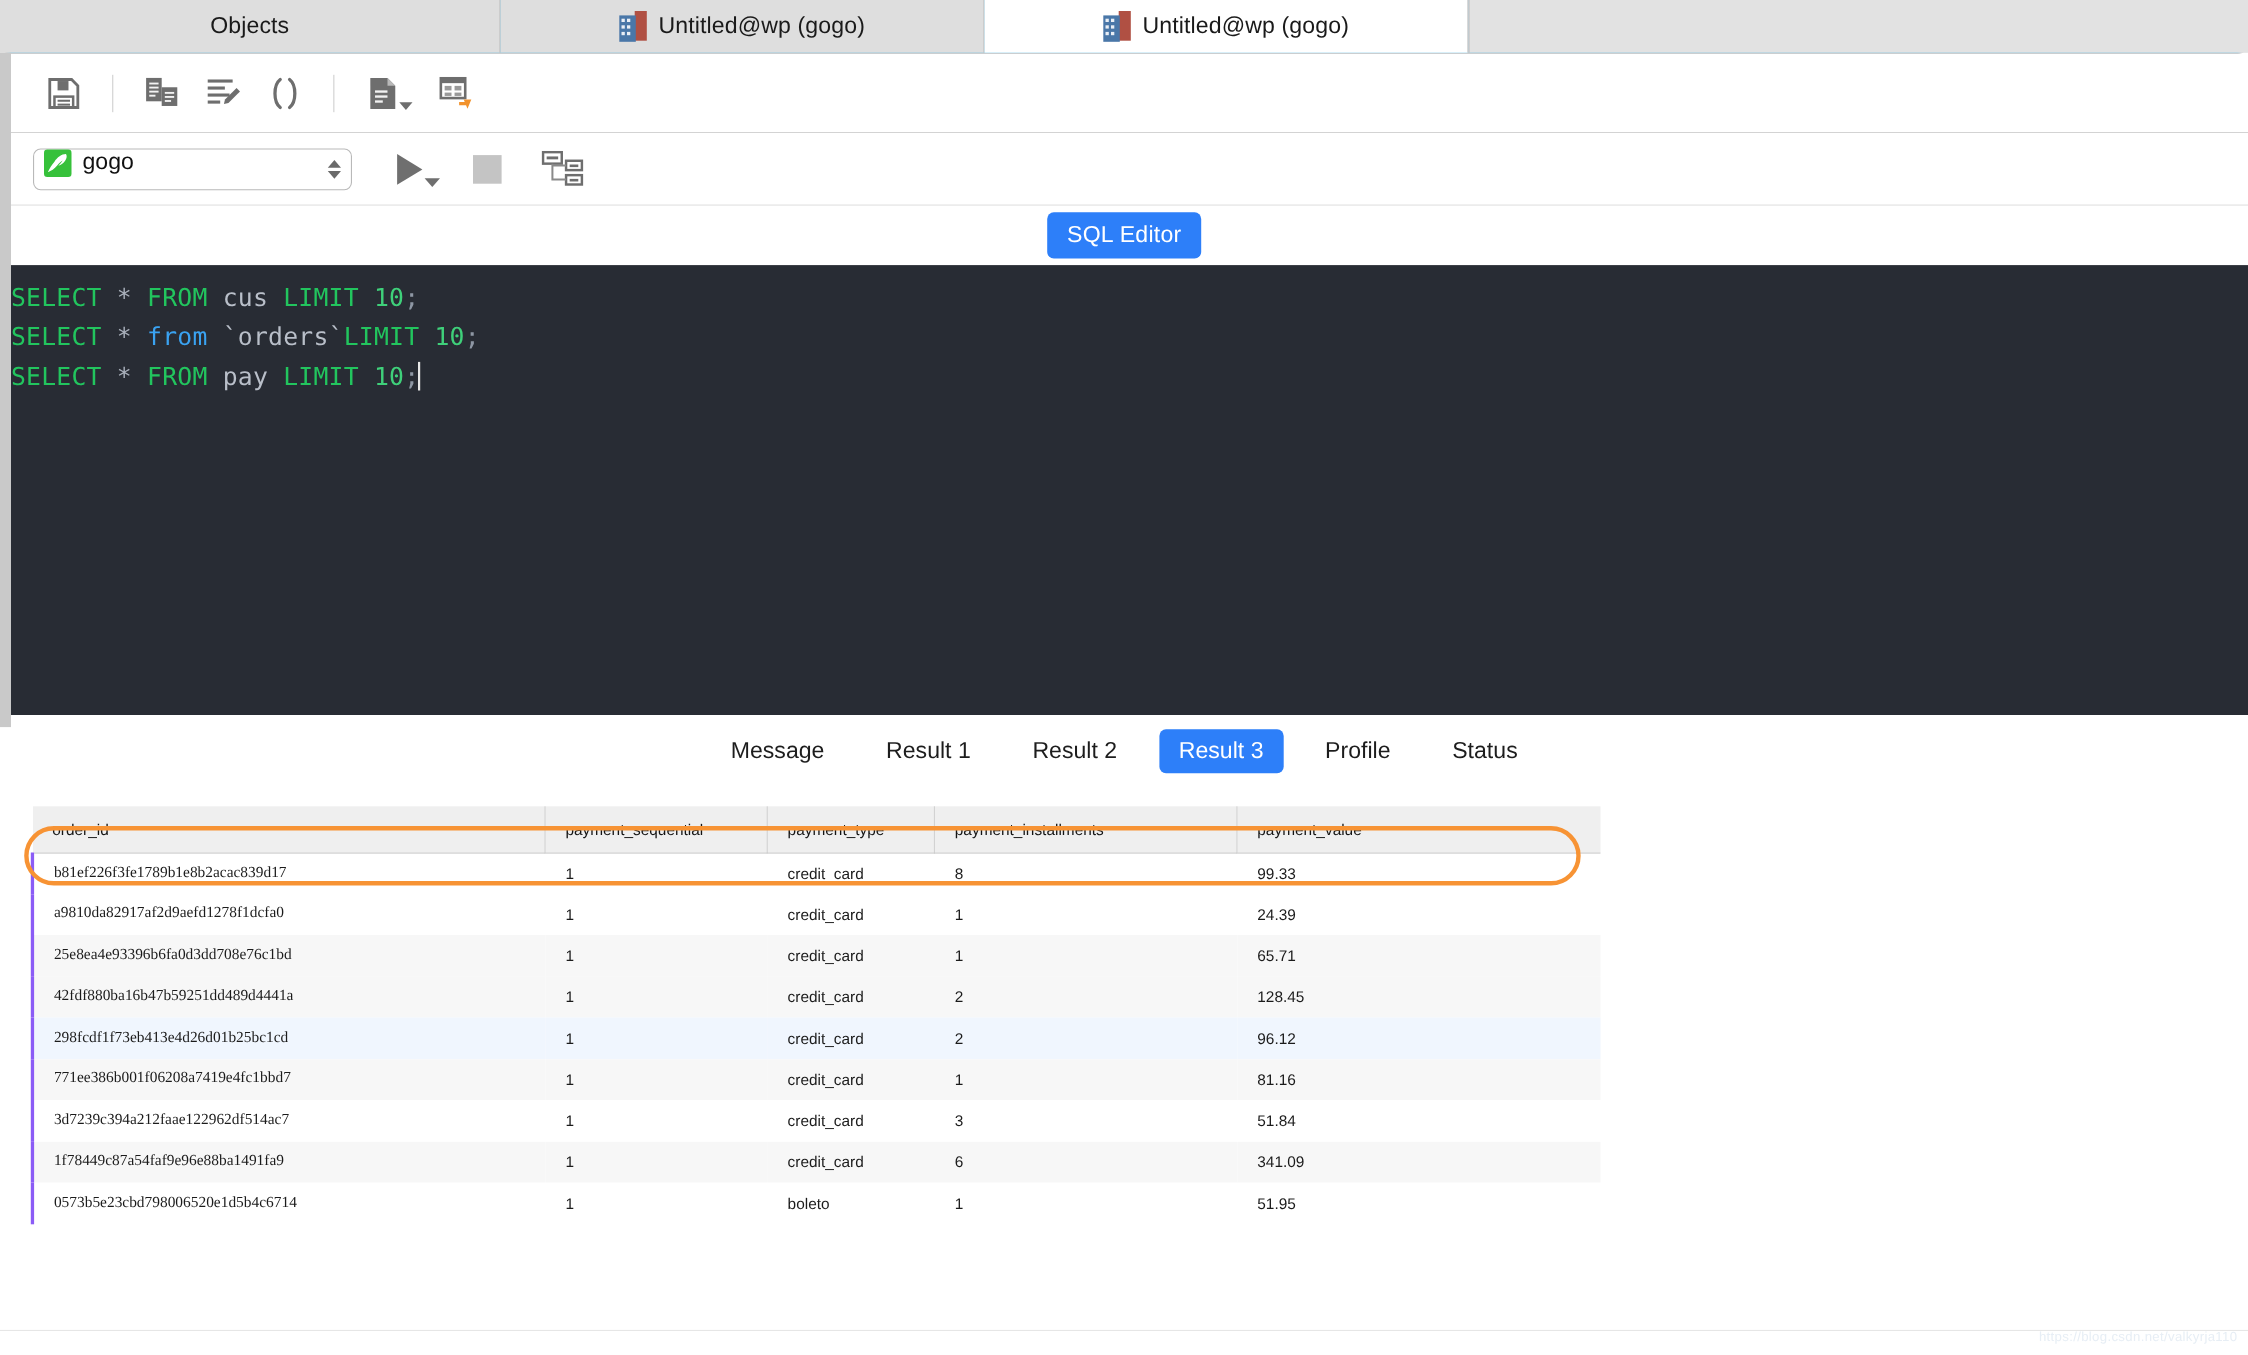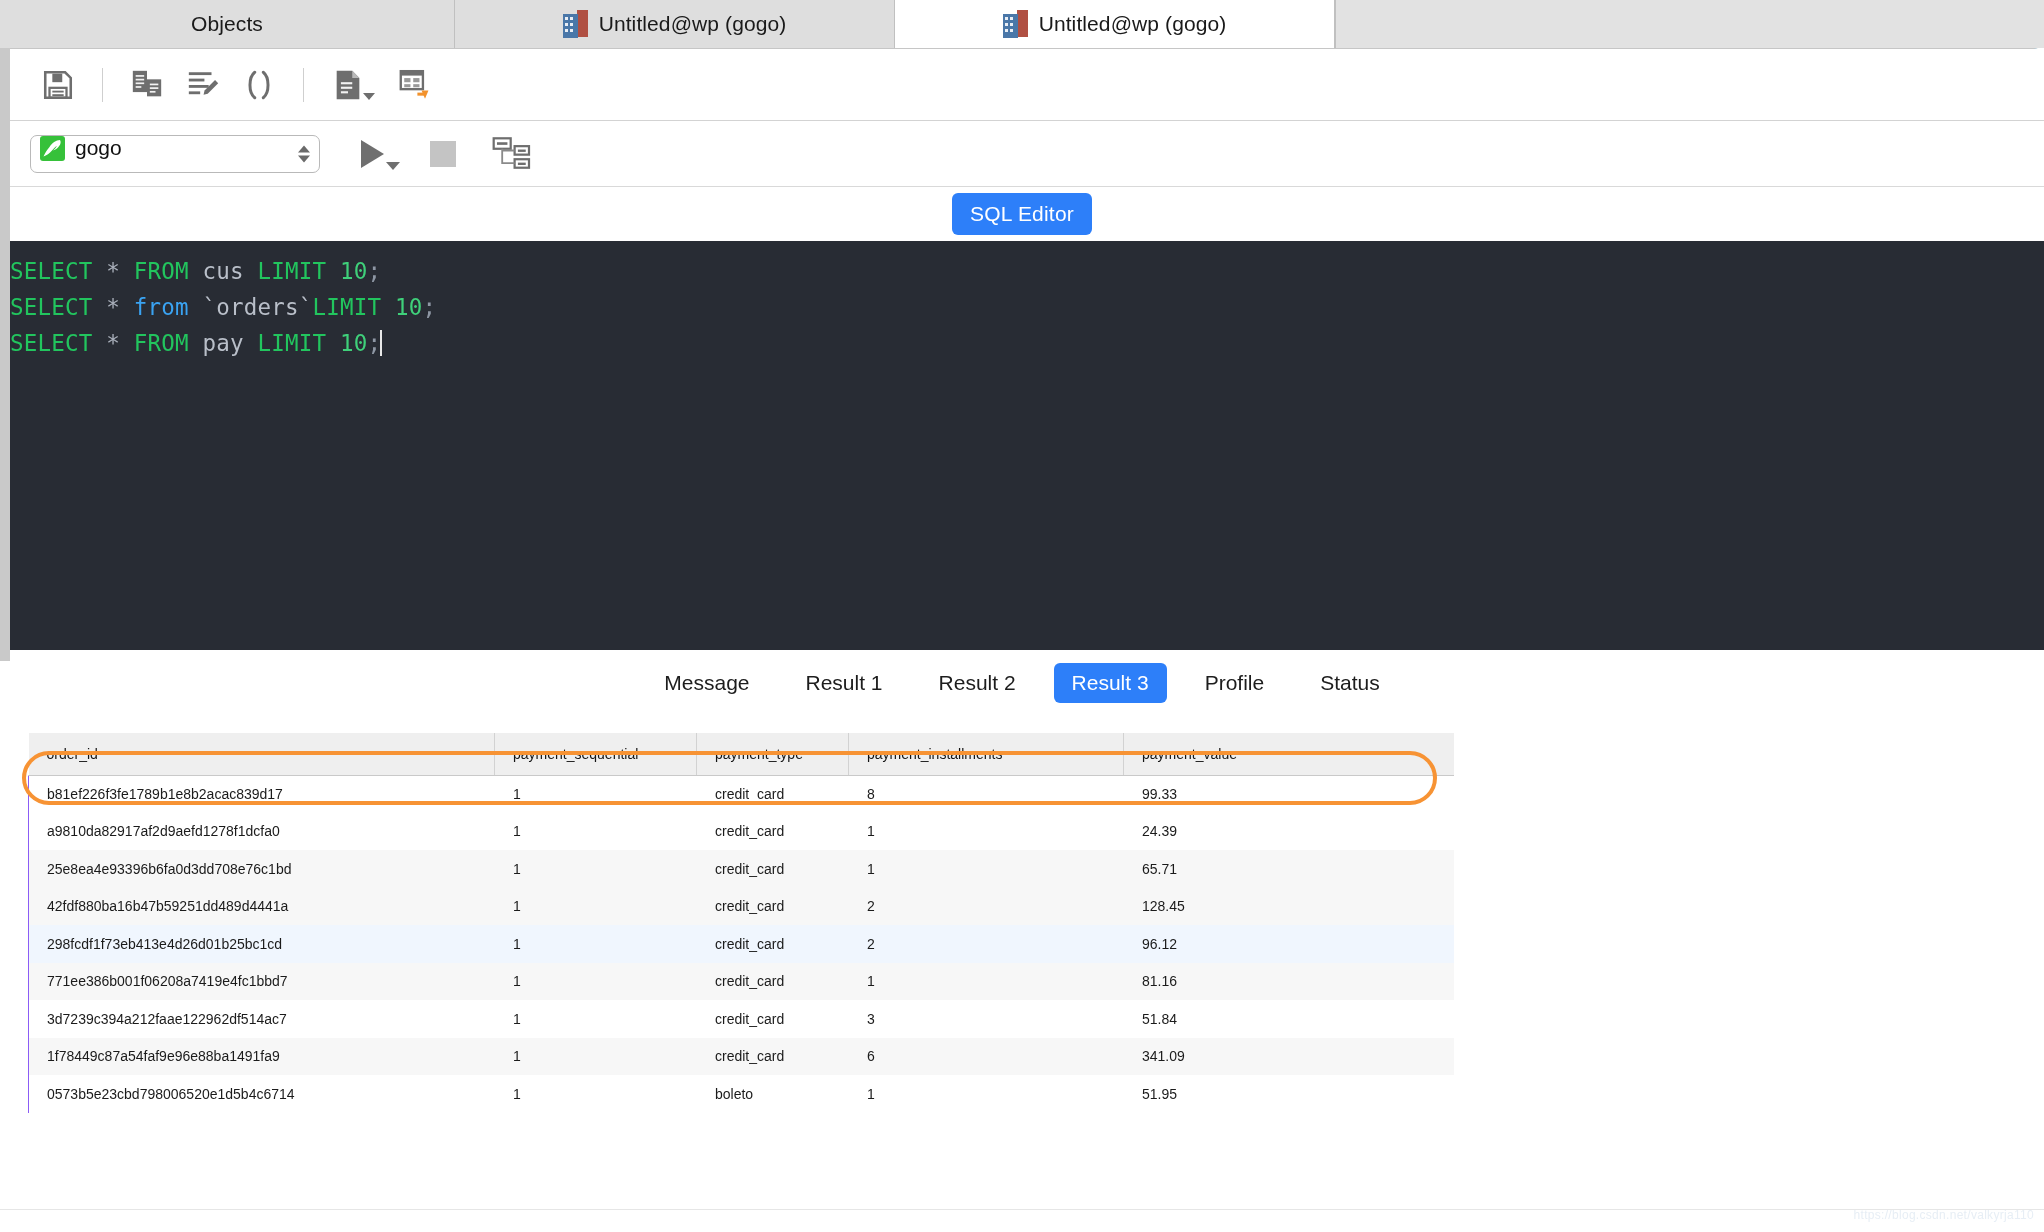--- a/index.html
+++ b/index.html
@@ -288,21 +288,21 @@
   }
   table.grid th:last-child { border-right: none; }
   table.grid td {
     height: 37.5px;
     padding: 0 0 0 18px;
     box-sizing: border-box;
     color: #1b1b1b;
     white-space: nowrap;
     border-right: 1px solid transparent;
   }
-  table.grid td.c0 { border-left: 1px solid #8b5cf6; }
+  table.grid td.c0 { border-left: 3px solid #8b5cf6; font-family: Liberation Serif, serif; }
   tr.alt td { background: #f7f7f7; }
   tr.hl  td { background: #f0f6fe; }
 
   .col0 { width: 466px; }
   .col1 { width: 202px; }
   .col2 { width: 152px; }
   .col3 { width: 275px; }
   .col4 { width: 330px; }
 
   

